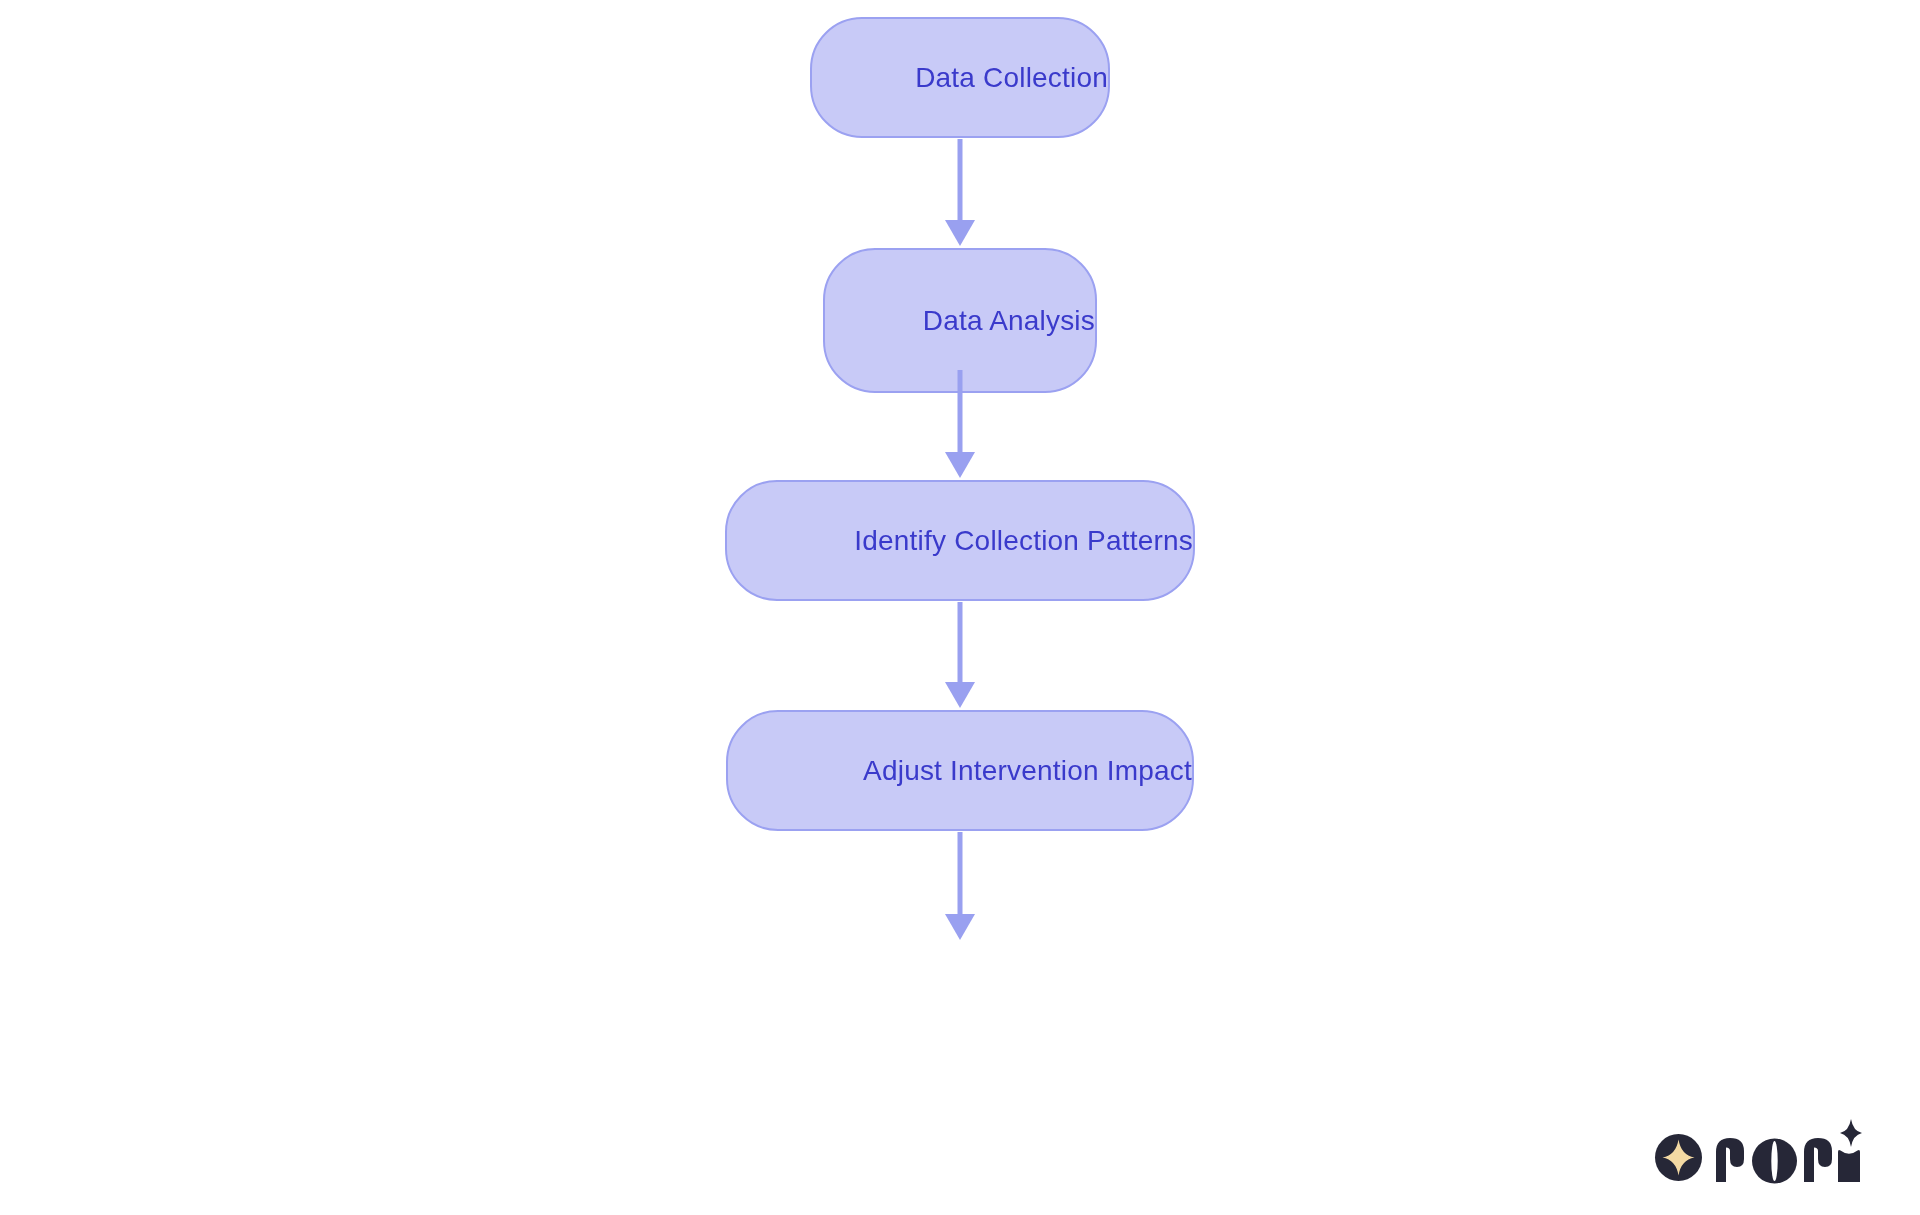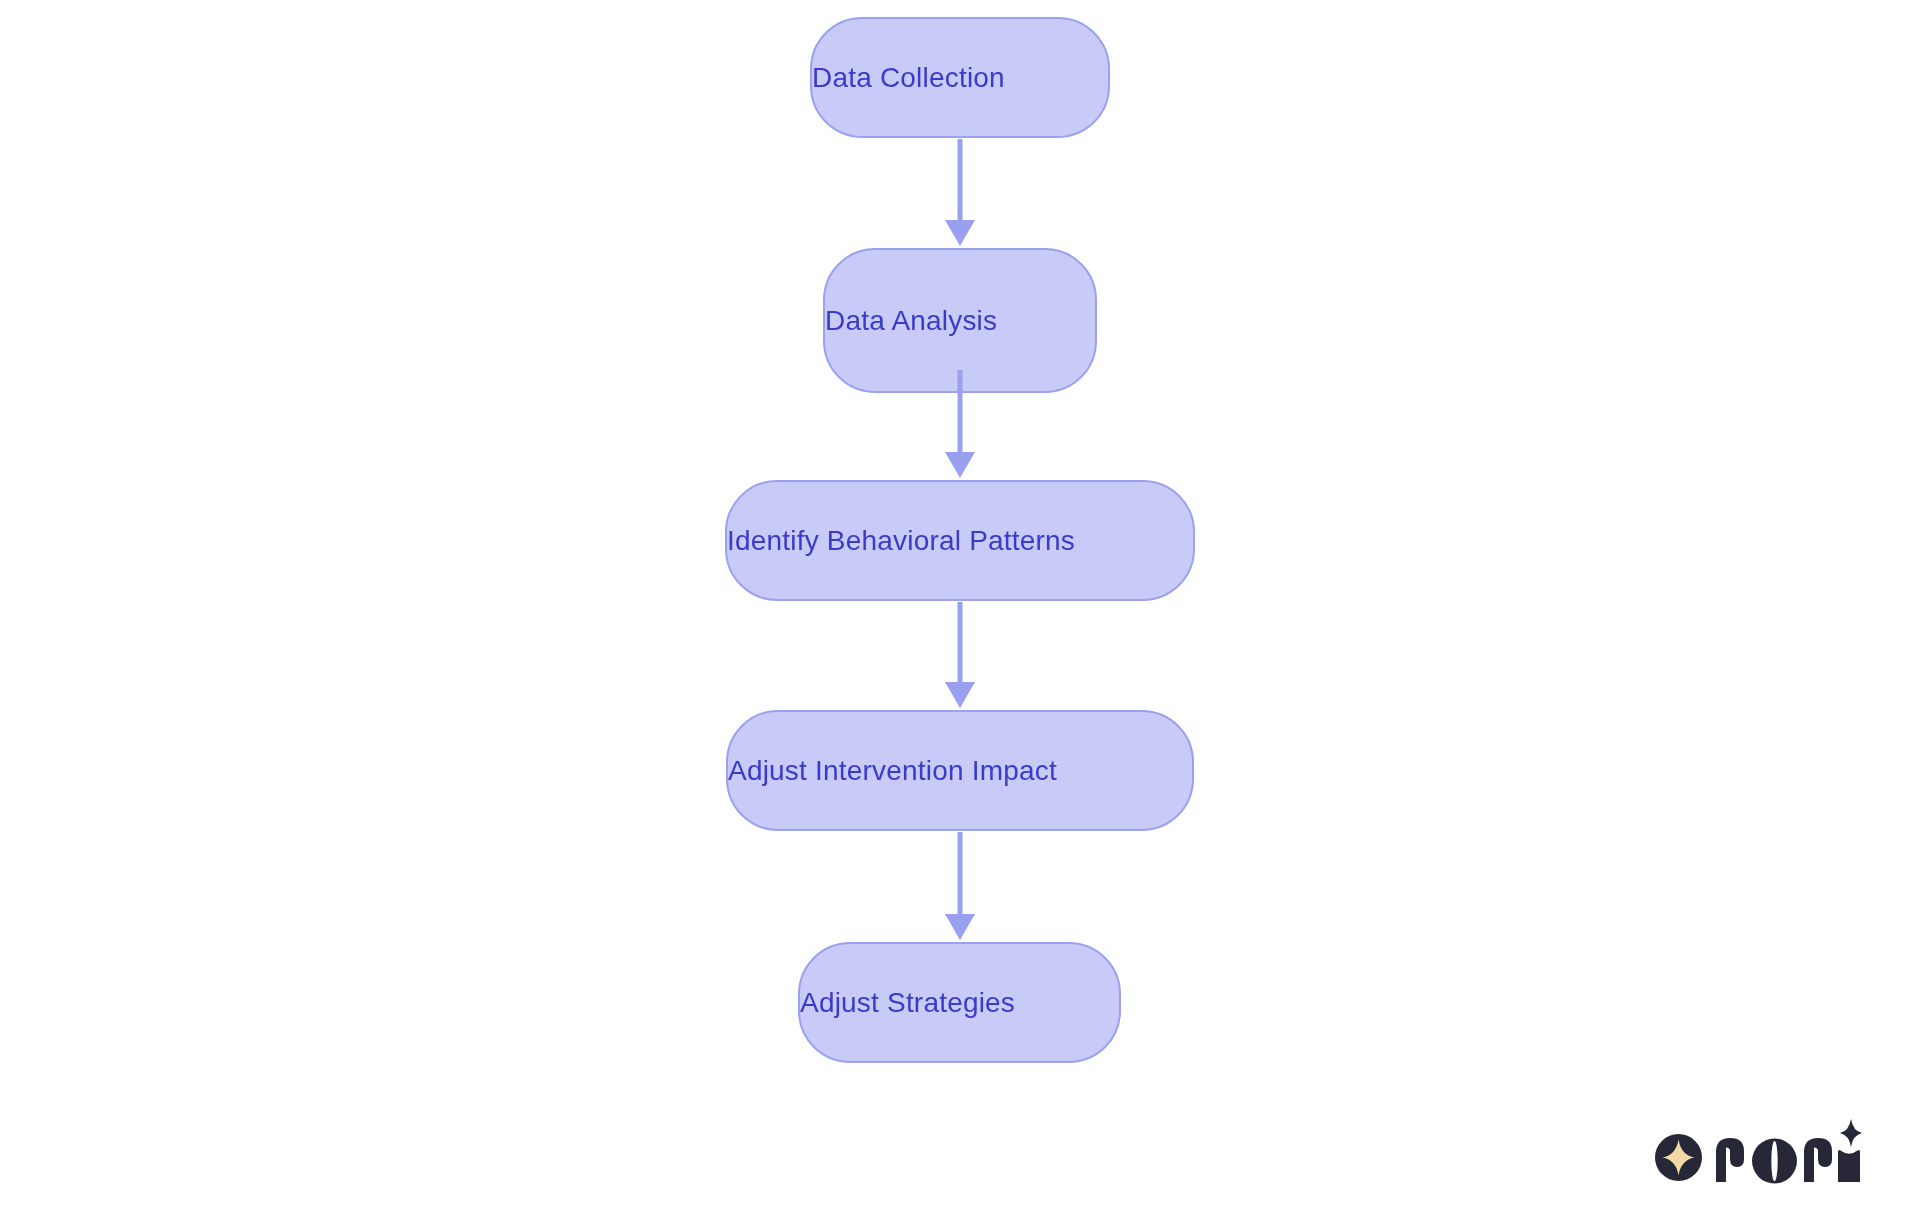--- a/index.html
+++ b/index.html
@@ -18,21 +18,21 @@
     background: var(--bg, #ffffff);
   }
   .node {
     position: absolute;
     box-sizing: border-box;
     background: var(--node-fill, #c8caf7);
     border: 2px solid var(--node-border, #9ba1f1);
     border-radius: 52px;
     display: flex;
     align-items: center;
-    justify-content: flex-start;
+    justify-content: flex-end;
   }
   .node-label {
     color: var(--node-text, #3a3acb);
     font-size: 28px;
     line-height: 1;
     letter-spacing: 0.2px;
     white-space: nowrap;
   }
   .arrow {
     position: absolute;
@@ -86,40 +86,37 @@
   <div class="node" style="left: 823px; top: 248px; width: 274px; height: 145px;">
     <span class="node-label">Data Analysis</span>
   </div>
 
   <div class="arrow" style="left: 943px; top: 370px; height: 108px;">
     <div class="arrow-line"></div>
     <div class="arrow-head"></div>
   </div>
 
   <div class="node" style="left: 725px; top: 480px; width: 470px; height: 121px;">
-    <span class="node-label">Identify Behavioral Patterns</span>
+    <span class="node-label">Identify Collection Patterns</span>
   </div>
 
   <div class="arrow" style="left: 943px; top: 602px; height: 106px;">
     <div class="arrow-line"></div>
     <div class="arrow-head"></div>
   </div>
 
   <div class="node" style="left: 726px; top: 710px; width: 468px; height: 121px;">
     <span class="node-label">Adjust Intervention Impact</span>
   </div>
 
   <div class="arrow" style="left: 943px; top: 832px; height: 108px;">
     <div class="arrow-line"></div>
     <div class="arrow-head"></div>
   </div>
 
-  <div class="node" style="left: 798px; top: 942px; width: 323px; height: 121px;">
-    <span class="node-label">Adjust Strategies</span>
-  </div>
 
   <div class="logo" aria-label="rori">
     <svg viewBox="0 0 236 97" xmlns="http://www.w3.org/2000/svg">
 
       <g>
         <circle class="navy" cx="26.5" cy="45.5" r="23.5"></circle>
         <path class="gold" d="M26.5,27.5 Q29,43 42.5,45.5 Q29,48 26.5,63.5 Q24,48 10.5,45.5 Q24,43 26.5,27.5 Z"></path>
       </g>
 
       <g>

